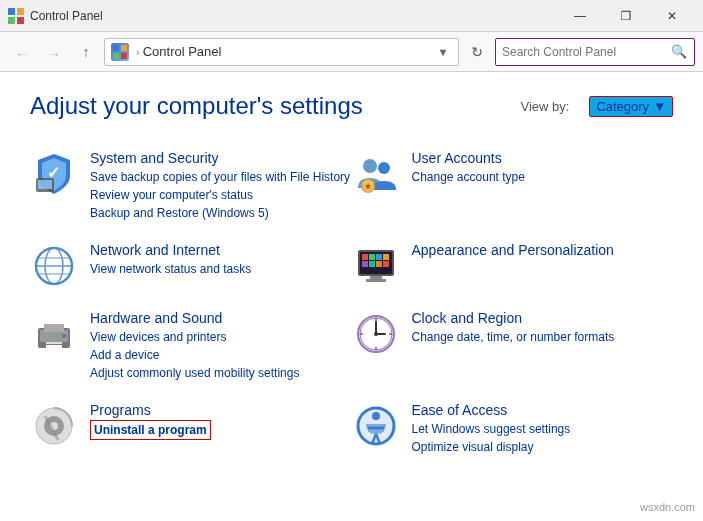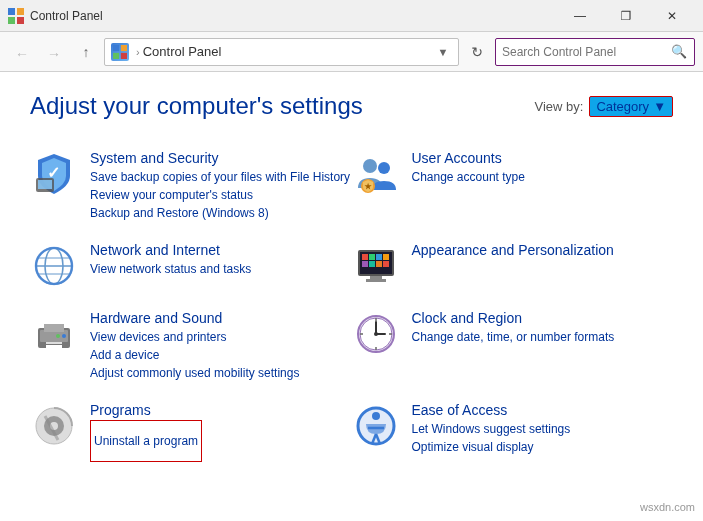--- a/index.html
+++ b/index.html
@@ -164,21 +164,21 @@
       margin-bottom: 20px;
     }
     .page-title {
       font-size: 24px;
       font-weight: 300;
       color: #003399;
     }
     .view-by {
       display: flex;
       align-items: center;
-      gap: 6px;
+      gap: 20px;
       font-size: 13px;
       color: #333;
     }
     .view-by-label { color: #555; }
     .category-dropdown {
       border: 1px solid #c00;
       border-radius: 2px;
       padding: 2px 6px;
       cursor: pointer;
       display: flex;
@@ -220,22 +220,23 @@
     }
     .cat-link {
       font-size: 12px;
       color: #003399;
       cursor: pointer;
       display: block;
       line-height: 1.5;
     }
     .cat-link.highlighted {
       border: 1px solid #c00;
-      padding: 11px 3px;
+      padding: 0 3px;
       display: inline-block;
+      font-weight: bold;
     }
 
     
     .watermark {
       position: fixed;
       bottom: 8px;
       right: 8px;
       font-size: 11px;
       color: #999;
     }
@@ -310,21 +311,21 @@
           <text x="24" y="28" text-anchor="middle" fill="white" font-size="16" font-weight="bold">✓</text>
 
           <rect x="6" y="28" width="18" height="14" rx="2" fill="#555" opacity="0.8"></rect>
           <rect x="8" y="30" width="14" height="9" fill="#88ccff" opacity="0.8"></rect>
         </svg>
       </div>
       <div class="cat-content">
         <a class="cat-title">System and Security</a>
         <a class="cat-link">Save backup copies of your files with File History</a>
         <a class="cat-link">Review your computer's status</a>
-        <a class="cat-link">Backup and Restore (Windows 8)</a>
+        <a class="cat-link">Backup and Restore (Windows 5)</a>
       </div>
     </div>
 
     <div class="category-item">
       <div class="cat-icon">
         <svg width="48" height="48" viewBox="0 0 48 48">
 
           <circle cx="18" cy="16" r="7" fill="#6699cc"></circle>
           <path d="M6 38 Q6 28 18 28 Q30 28 30 38 Z" fill="#6699cc"></path>
           <circle cx="32" cy="18" r="6" fill="#3a7bd5"></circle>

